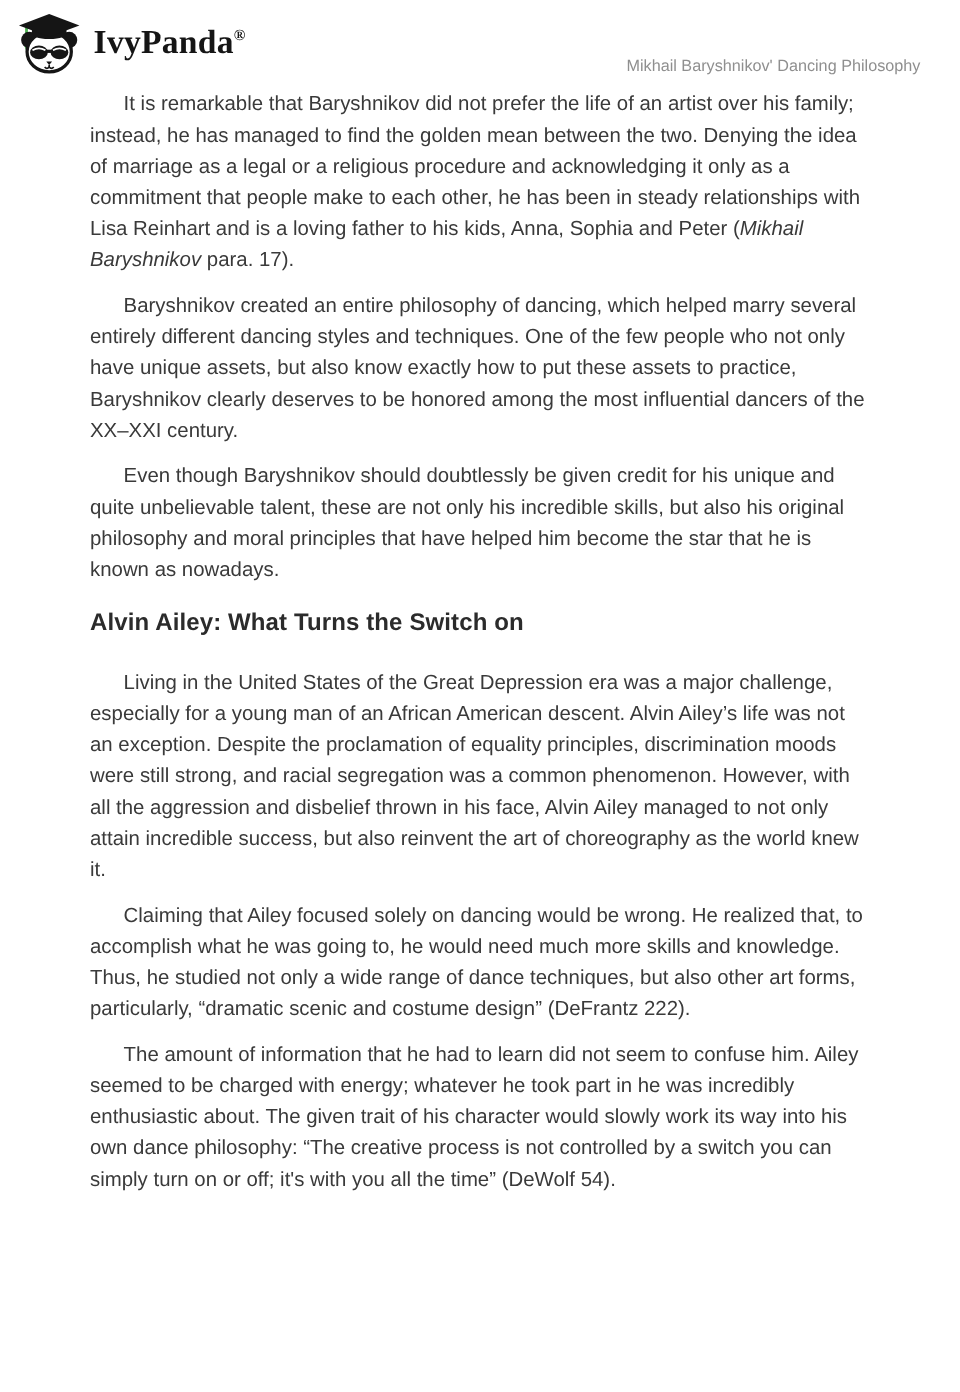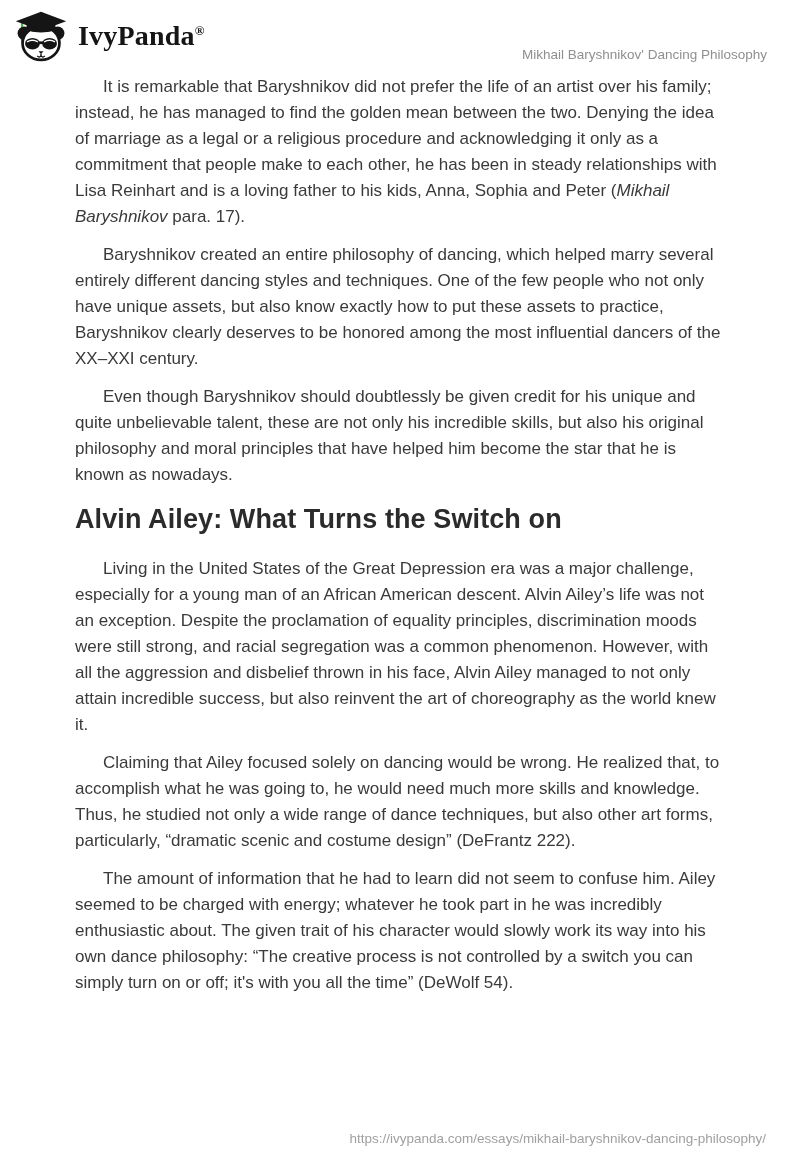--- a/index.html
+++ b/index.html
@@ -55,21 +55,21 @@
     margin: 12px 75px 0 75px;
     color: #3a3a3a;
     font-size: 17px;
     line-height: 26px;
     text-align: left;
   }
   .doc-body p { margin: 0 0 12px 0; }
   .doc-body p.indent { text-indent: 28px; }
   .doc-body em { font-style: italic; }
   .doc-body h2 {
-    font-size: 27px;
+    font-size: 20px;
     line-height: 34px;
     font-weight: 700;
     color: #2b2b2b;
     margin: 14px 0 20px 0;
     letter-spacing: 0.1px;
   }
   
   .page-footer {
     position: absolute;
     right: 34px;
@@ -121,17 +121,14 @@
   <main class="doc-body" id="content">
       <p class="indent"><span>It is remarkable that Baryshnikov did not prefer the life of an artist over his family; instead, he has managed to find the golden mean between the two. Denying the idea of marriage as a legal or a religious procedure and acknowledging it only as a commitment that people make to each other, he has been in steady relationships with Lisa Reinhart and is a loving father to his kids, Anna, Sophia and Peter (</span><em>Mikhail Baryshnikov</em><span> para. 17).</span></p>
       <p class="indent"><span>Baryshnikov created an entire philosophy of dancing, which helped marry several entirely different dancing styles and techniques. One of the few people who not only have unique assets, but also know exactly how to put these assets to practice, Baryshnikov clearly deserves to be honored among the most influential dancers of the XX–XXI century.</span></p>
       <p class="indent"><span>Even though Baryshnikov should doubtlessly be given credit for his unique and quite unbelievable talent, these are not only his incredible skills, but also his original philosophy and moral principles that have helped him become the star that he is known as nowadays.</span></p>
       <h2>Alvin Ailey: What Turns the Switch on</h2>
       <p class="indent"><span>Living in the United States of the Great Depression era was a major challenge, especially for a young man of an African American descent. Alvin Ailey’s life was not an exception. Despite the proclamation of equality principles, discrimination moods were still strong, and racial segregation was a common phenomenon. However, with all the aggression and disbelief thrown in his face, Alvin Ailey managed to not only attain incredible success, but also reinvent the art of choreography as the world knew it.</span></p>
       <p class="indent"><span>Claiming that Ailey focused solely on dancing would be wrong. He realized that, to accomplish what he was going to, he would need much more skills and knowledge. Thus, he studied not only a wide range of dance techniques, but also other art forms, particularly, “dramatic scenic and costume design” (DeFrantz 222).</span></p>
       <p class="indent"><span>The amount of information that he had to learn did not seem to confuse him. Ailey seemed to be charged with energy; whatever he took part in he was incredibly enthusiastic about. The given trait of his character would slowly work its way into his own dance philosophy: “The creative process is not controlled by a switch you can simply turn on or off; it's with you all the time” (DeWolf 54).</span></p>
     </main>
 
-  <footer class="page-footer">
-    <span class="source-url">https://ivypanda.com/essays/mikhail-baryshnikov-dancing-philosophy/</span>
-  </footer>
 
 </div>
 
 </body></html>

